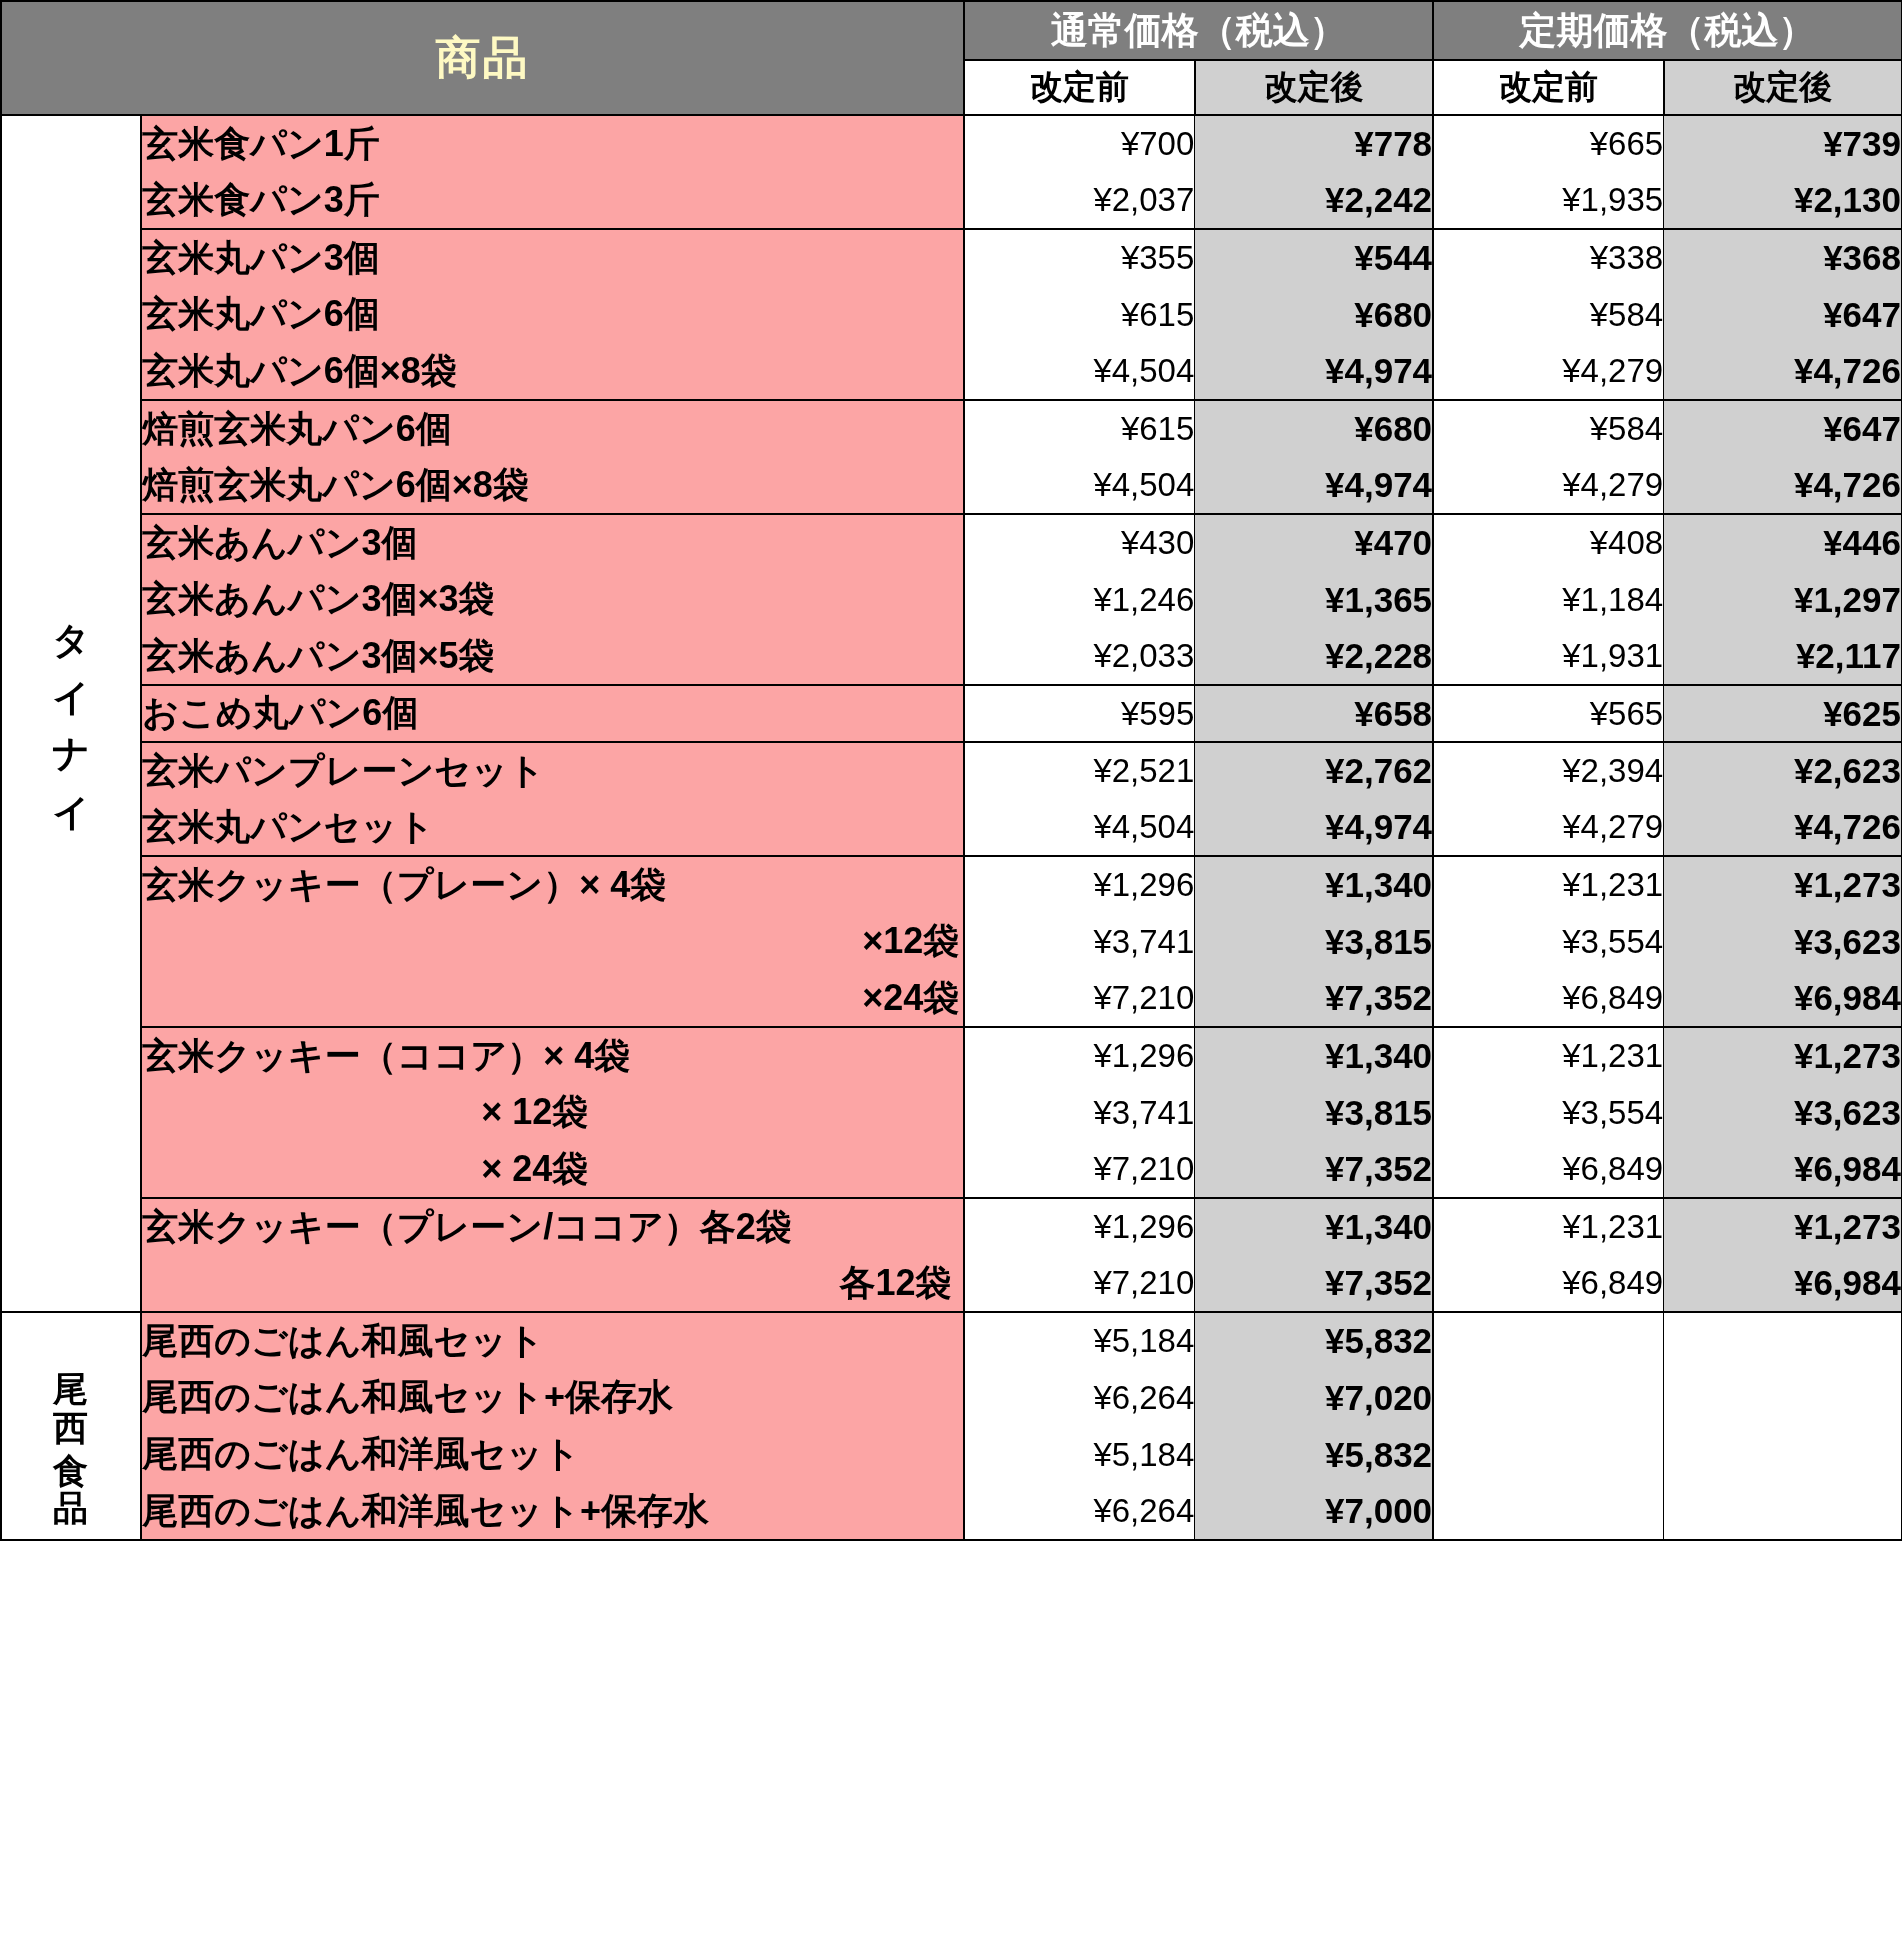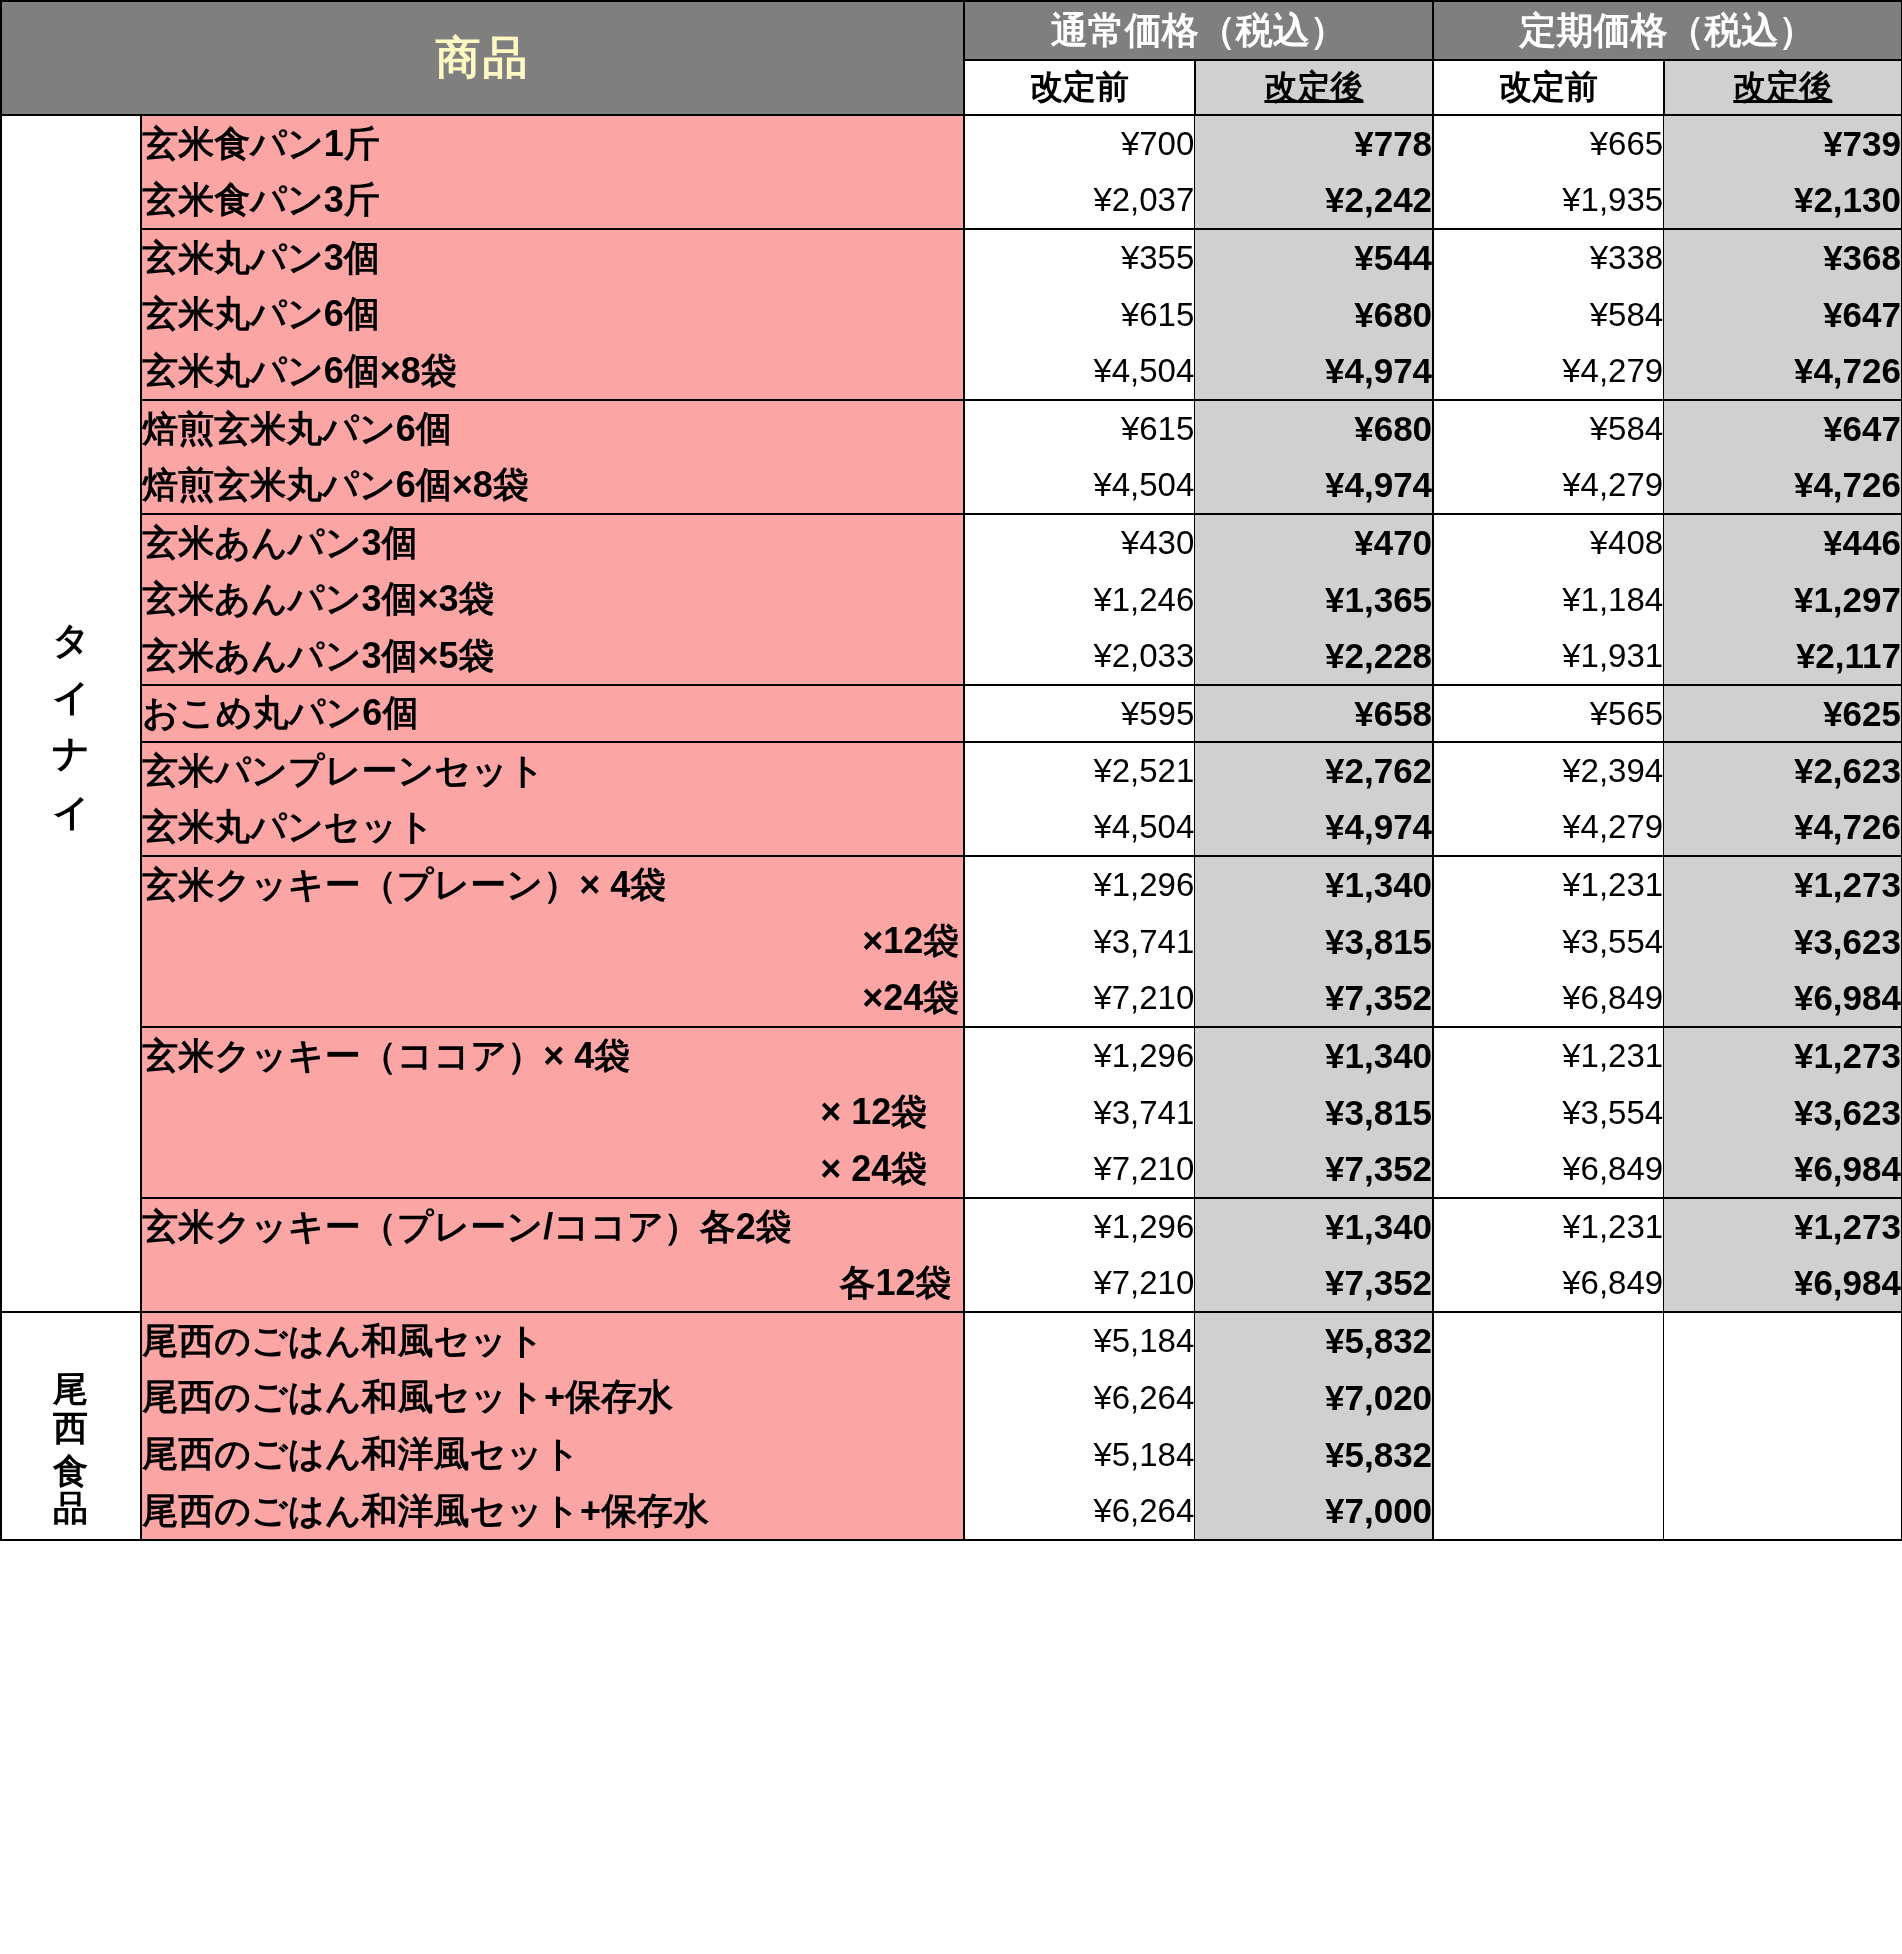--- a/index.html
+++ b/index.html
@@ -67,21 +67,21 @@
   }
   .hdr-sub {
     font-weight: bold;
     text-align: center;
     font-size: 33px;
     height: 55px;
     border: 2px solid #000000;
     border-bottom: 2.9px solid #000000;
     background: #ffffff;
   }
-  .hdr-sub.after { background: #d0d0d0; text-decoration: underline; }
+  .hdr-sub.after { background: #d0d0d0; }
 
   
   .cat-cell {
     border-left: 2.9px solid #000000;
     border-right: 2.9px solid #000000;
     border-top: 2.9px solid #000000;
     border-bottom: 2.9px solid #000000;
     text-align: center;
     background: #ffffff;
     padding: 0;
@@ -112,21 +112,21 @@
     background: #fca5a5;
     white-space: nowrap;
     overflow: hidden;
   }
   .prod-cell.ralign {
     text-align: right;
     padding-left: 0;
     padding-right: 3.9px;
   }
   .prod-cell.ralign-in {
-    text-align: right;
+    text-align: center;
     padding-left: 0;
     padding-right: 36px;
   }
   .prod-cell.ralign-in2 {
     text-align: right;
     padding-left: 0;
     padding-right: 11.7px;
     margin-top: 48px;
   }
 

